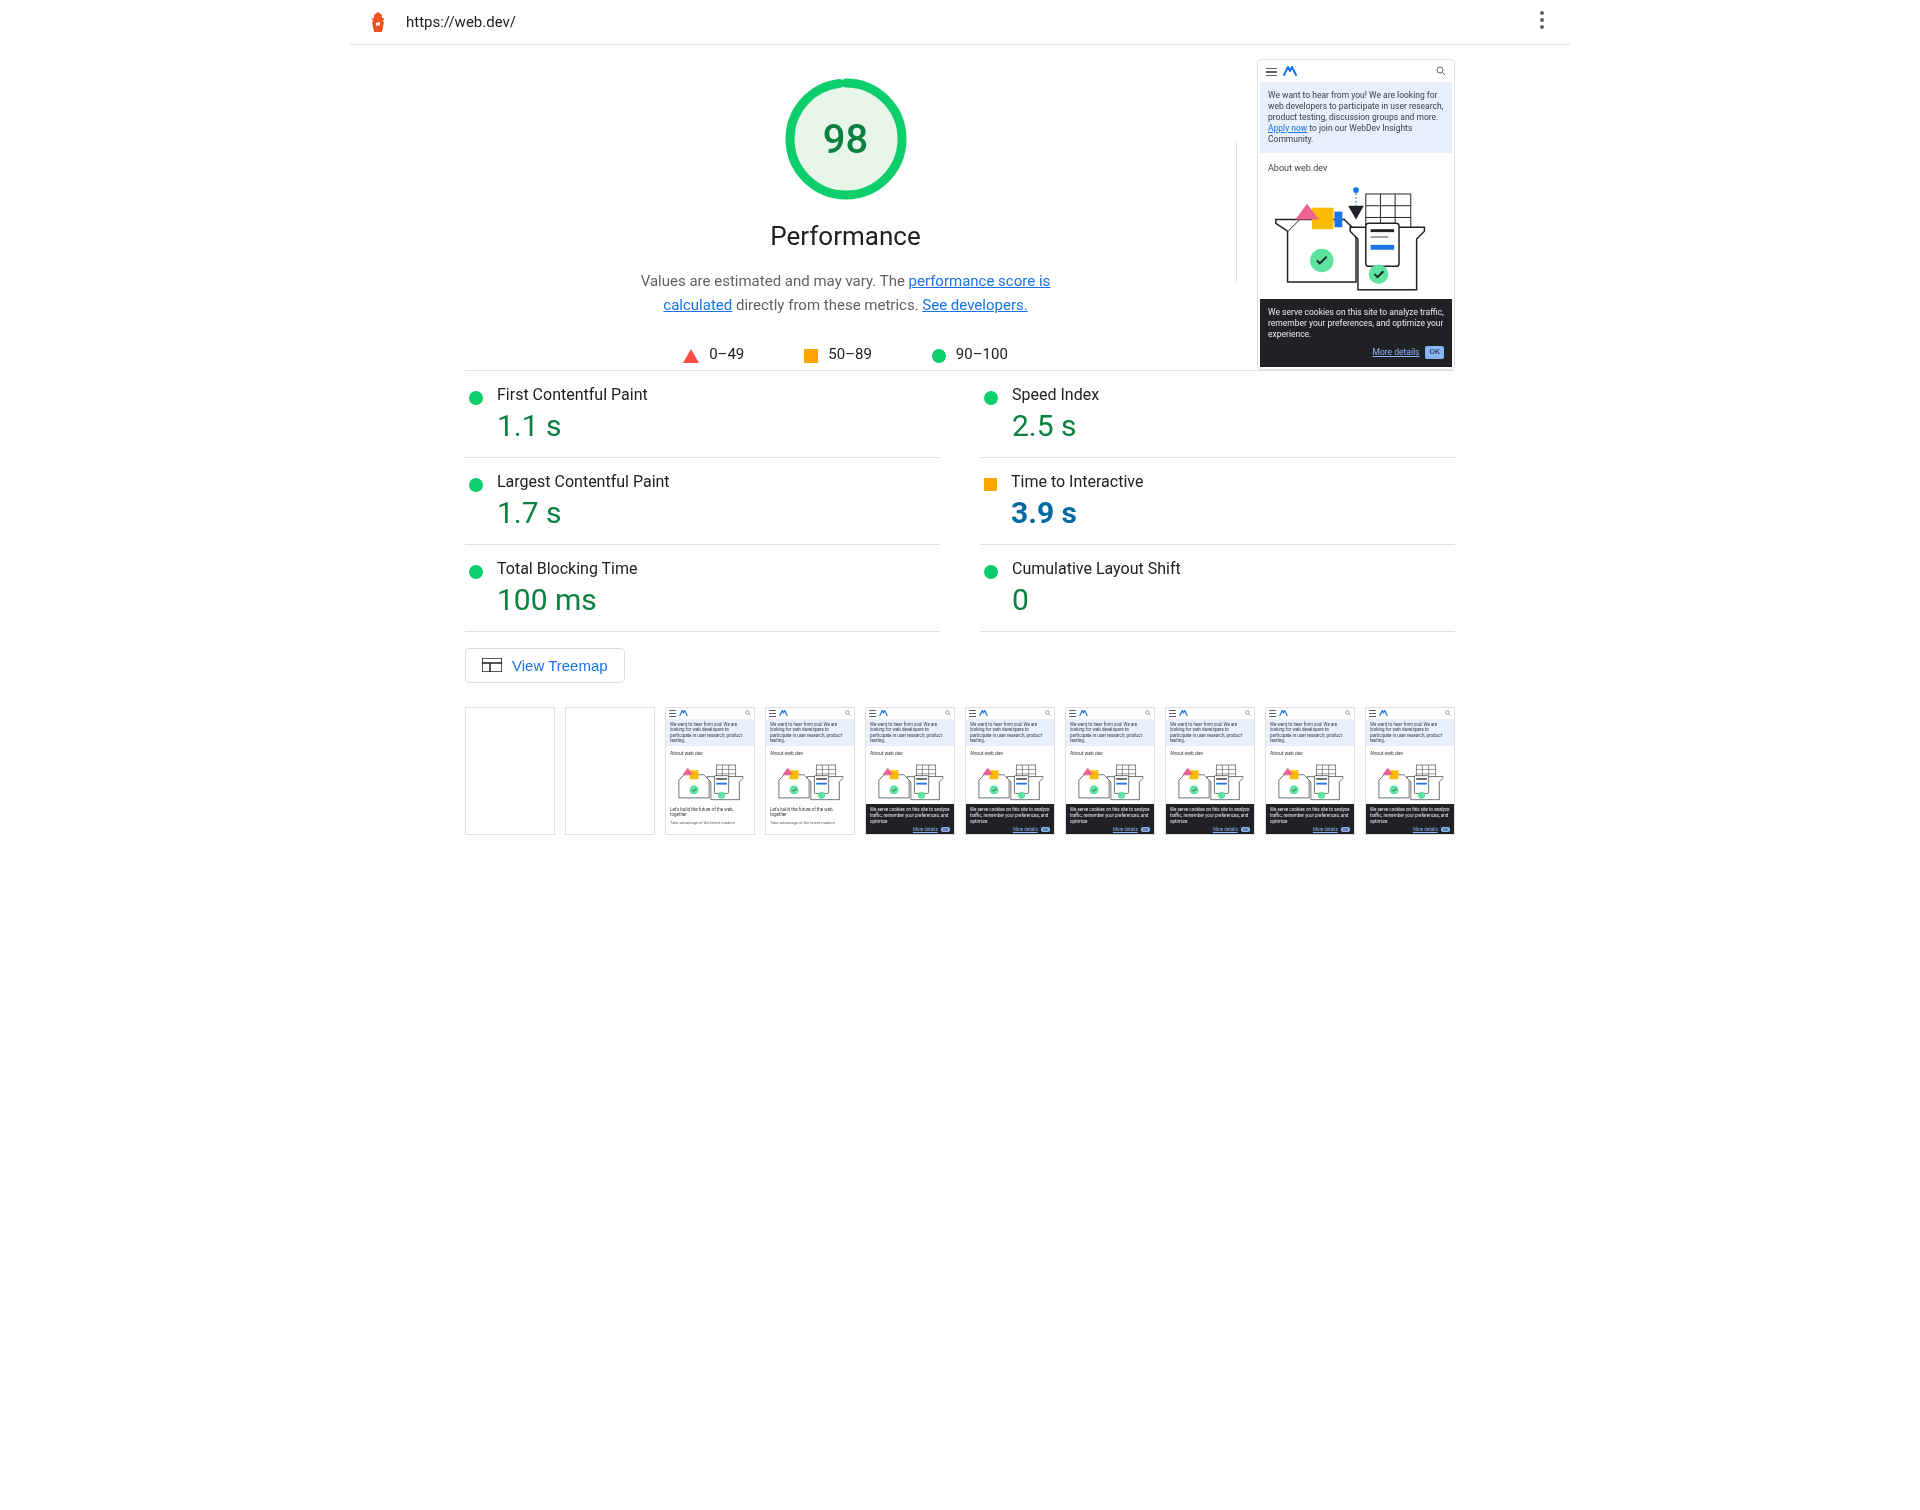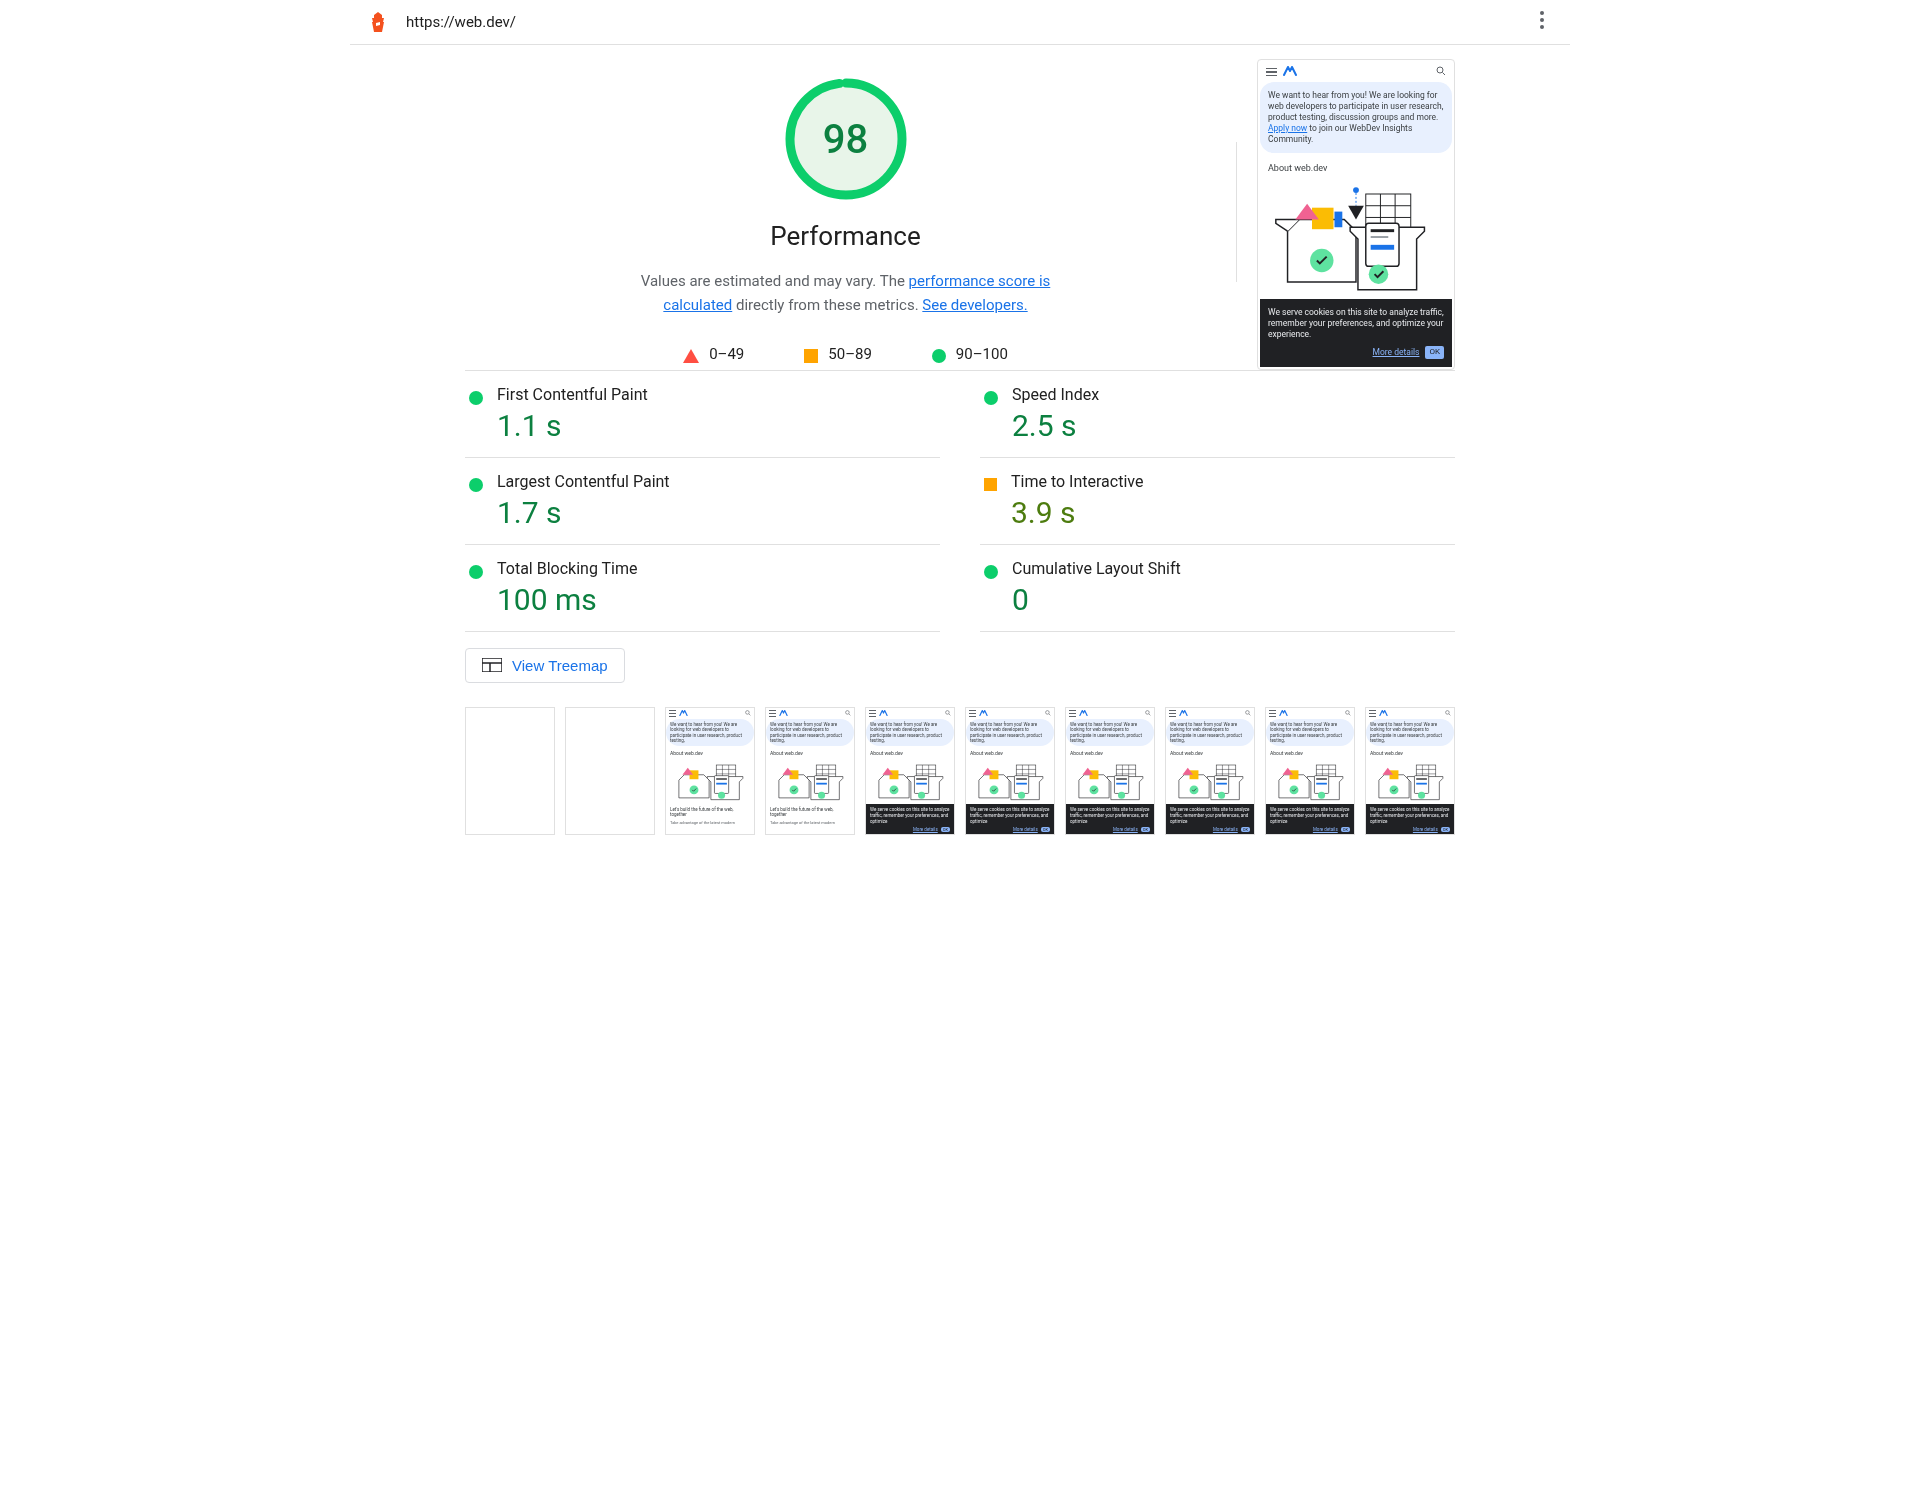--- a/index.html
+++ b/index.html
@@ -23,42 +23,42 @@
   .sq { width: 14px; height: 14px; background: #ffa400; }
   .ci { width: 14px; height: 14px; border-radius: 50%; background: #0cce6b; }
   .divider-v { width: 1px; background: #e0e0e0; height: 140px; align-self: center; margin: 0 10px; }
   .preview { width: 198px; border: 1px solid #e0e0e0; border-radius: 4px; padding: 2px; background: #fff; margin-left: 10px; margin-top: 4px;}
   .preview-inner { width: 100%; font-size: 0; }
   .pv-header { display: flex; align-items: center; padding: 4px 6px; background: #fff; }
   .burger { display: inline-flex; flex-direction: column; gap: 2px; }
   .burger span { width: 11px; height: 1.5px; background: #5f6368; display: block; }
   .pv-logo { margin-left: 6px; color: #1a73e8; font-size: 10px; }
   .pv-search { margin-left: auto; color: #5f6368; font-size: 10px; }
-  .pv-banner { background: #e8f0fe; padding: 8px; font-size: 8.5px; line-height: 1.3; color: #3c4043; border-radius: 14px; }
+  .pv-banner { background: #e8f0fe; padding: 8px; font-size: 8.5px; line-height: 1.3; color: #3c4043; }
   .pv-banner a { color: #1a73e8; text-decoration: underline; }
   .pv-body { padding: 10px 8px 6px; }
   .pv-about { font-size: 9px; color: #3c4043; margin-bottom: 10px; }
   .pv-art { position: relative; height: 110px; }
   .pv-cookie { background: #202124; color: #e8eaed; padding: 8px; font-size: 8.5px; line-height: 1.3; }
   .pv-cookie-row { display: flex; justify-content: flex-end; align-items: center; gap: 6px; margin-top: 6px; }
   .pv-cookie-row a { color: #8ab4f8; text-decoration: underline; font-size: 8.5px; }
   .pv-ok { background: #8ab4f8; color: #202124; font-size: 8px; padding: 1px 4px; border-radius: 2px; }
   .metrics-head { display: flex; align-items: center; margin-top: 48px; padding-bottom: 10px;}
   .metrics-label { font-size: 14px; letter-spacing: 1px; color: #616161; font-weight: 500; }
   .expand { margin-left: auto; font-size: 15px; color: #424242; }
   .metrics-grid { display: grid; grid-template-columns: 1fr 1fr; column-gap: 40px; border-top: 1px solid #e0e0e0; }
   .metric { border-bottom: 1px solid #e0e0e0; padding: 14px 4px 14px 0; display: flex; }
   .metric-icon { margin: 6px 14px 0 4px; }
   .metric-icon .ci { width: 14px; height: 14px; }
   .metric-icon .sq { width: 13px; height: 13px; }
   .metric-body { }
   .metric-name { font-size: 16px; color: #212121; }
   .metric-val { font-size: 30px; margin-top: 4px; }
   .val-green { color: #0c8040; }
-  .val-orange { color: #4d7c0f; }
+  .val-orange { color: #0369a1; font-weight: bold; }
   .treemap-row { margin-top: 16px; }
   .treemap-btn { display: inline-flex; align-items: center; gap: 10px; border: 1px solid #dadce0; border-radius: 4px; padding: 8px 16px; font-size: 15px; color: #1a73e8; background: #fff; cursor: pointer; }
   .tm-icon { width: 20px; height: 14px; }
   .filmstrip { display: flex; gap: 10px; margin-top: 24px; padding-bottom: 30px;}
   .fs-frame { width: 90px; height: 128px; border: 1px solid #e0e0e0; background: #fff; font-size: 0; overflow: hidden; position: relative; }
   .fs-frame .pv-header { padding: 2px 3px; }
   .fs-frame .burger span { width: 7px; height: 1px; }
   .fs-frame .pv-logo { font-size: 6px; margin-left: 3px;}
   .fs-frame .pv-search { font-size: 6px; }
   .fs-frame .pv-banner { font-size: 4.5px; padding: 3px 4px; line-height: 1.2;}

